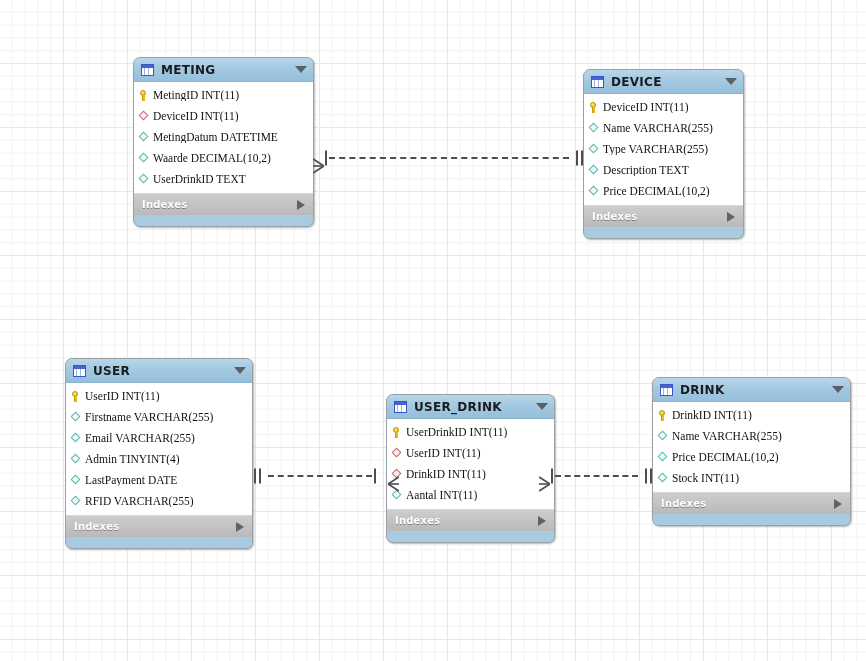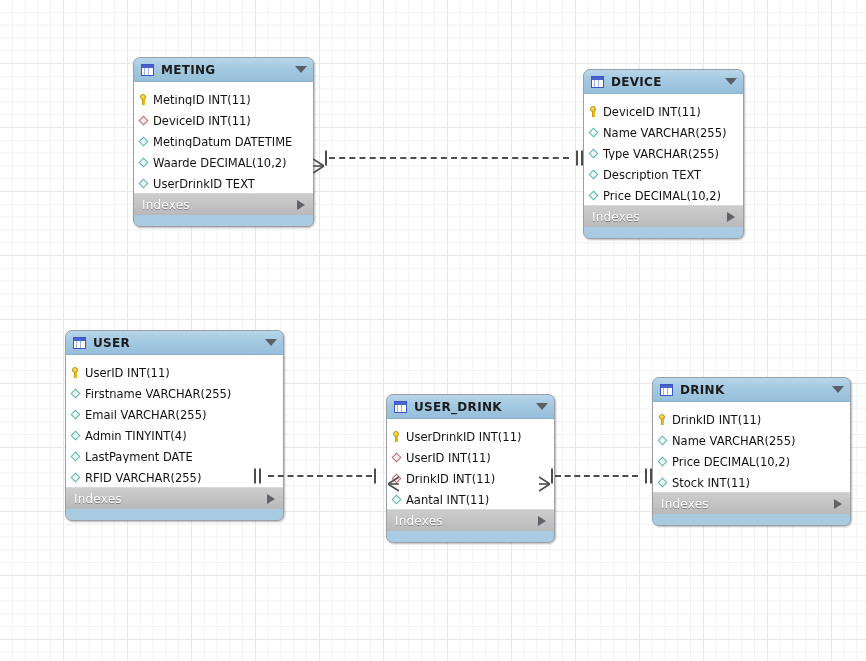--- a/index.html
+++ b/index.html
@@ -107,24 +107,25 @@
   }
 
   .tbl-body {
     background: #ffffff;
     padding: 2px 0 3px 0;
     border-top: 1px solid #ffffff;
   }
 
   .col-row {
     display: flex;
-    align-items: flex-end;
+    align-items: center;
     height: 21px;
     padding-left: 5px;
     white-space: nowrap;
+    font-family: Liberation Serif, serif;
   }
 
   .col-label {
     font-size: 11.5px;
     color: #111111;
     line-height: 1;
     overflow: hidden;
   }
 
   
@@ -179,22 +180,22 @@
 
   .tbl-indexes {
     height: 21px;
     background: linear-gradient(to bottom, #cdcdcd 0%, #c2c2c2 55%, #b9b9b9 100%);
     border-top: 1px solid #d8d8d8;
     display: flex;
     align-items: center;
     padding: 0 8px 0 8px;
   }
   .idx-label {
-    font-size: 12px;
-    font-weight: normal;
+    font-size: 10px;
+    font-weight: bold;
     color: #ffffff;
     text-shadow: 0 1px 0 rgba(110,110,110,0.75);
     flex: 1 1 auto;
     line-height: 1;
     letter-spacing: 0.2px;
   }
   .idx-caret {
     width: 0; height: 0;
     border-top: 5px solid transparent;
     border-bottom: 5px solid transparent;
@@ -301,21 +302,21 @@
           <span class="ic-col"></span>
           <span class="col-label">Price DECIMAL(10,2)</span>
         </div>
       </div>
       <div class="tbl-indexes">
         <span class="idx-label">Indexes</span>
         <span class="idx-caret"></span>
       </div>
       <div class="tbl-foot"></div>
     </div>
-    <div class="table-box" style="left: 65px; top: 330px; width: 219px;">
+    <div class="table-box" style="left: 65px; top: 358px; width: 188px;">
       <div class="tbl-header">
         <span class="tbl-icon"></span>
         <span class="tbl-title">USER</span>
         <span class="tbl-caret"></span>
       </div>
       <div class="tbl-body">
         <div class="col-row">
           <span class="ic-key"></span>
           <span class="col-label">UserID INT(11)</span>
         </div>

